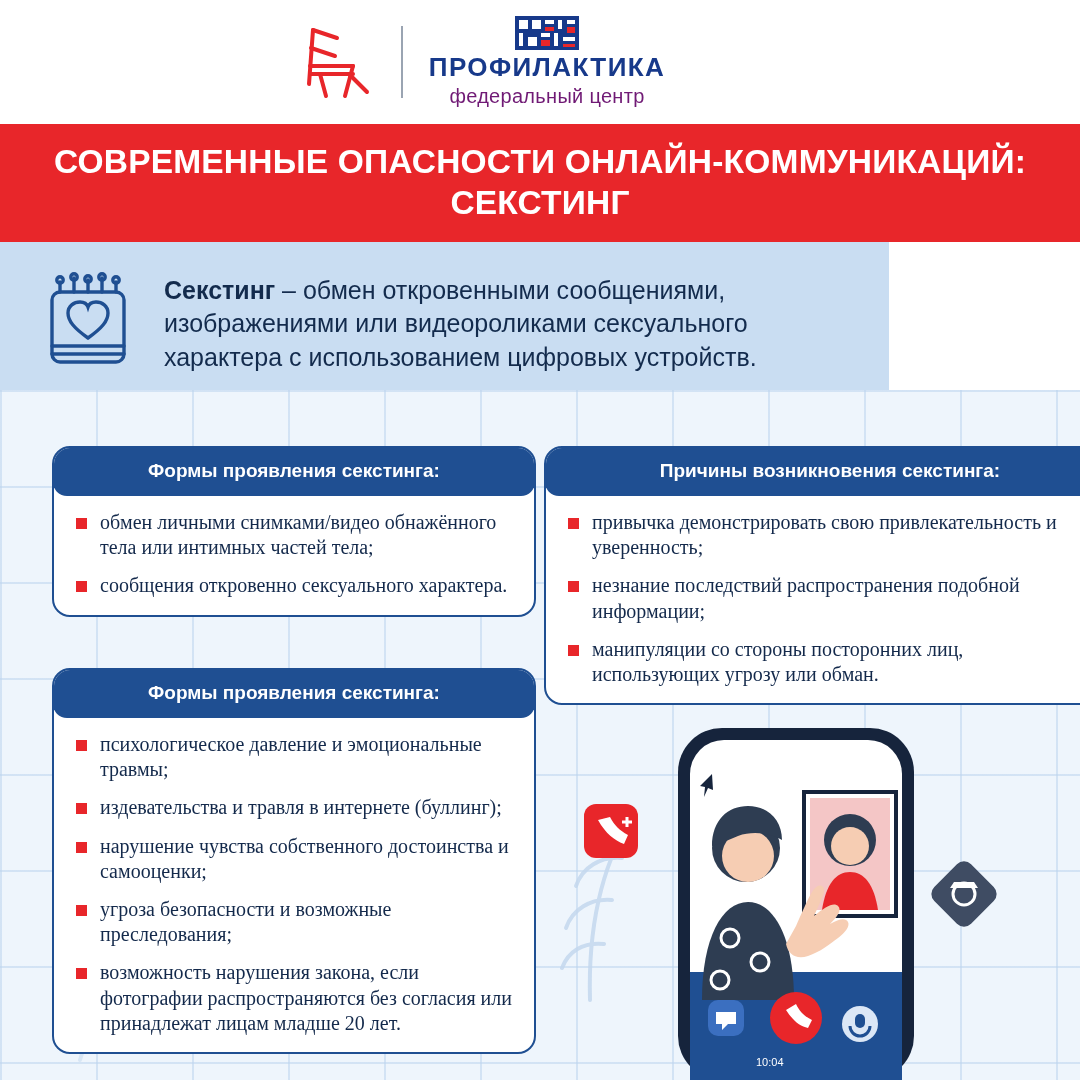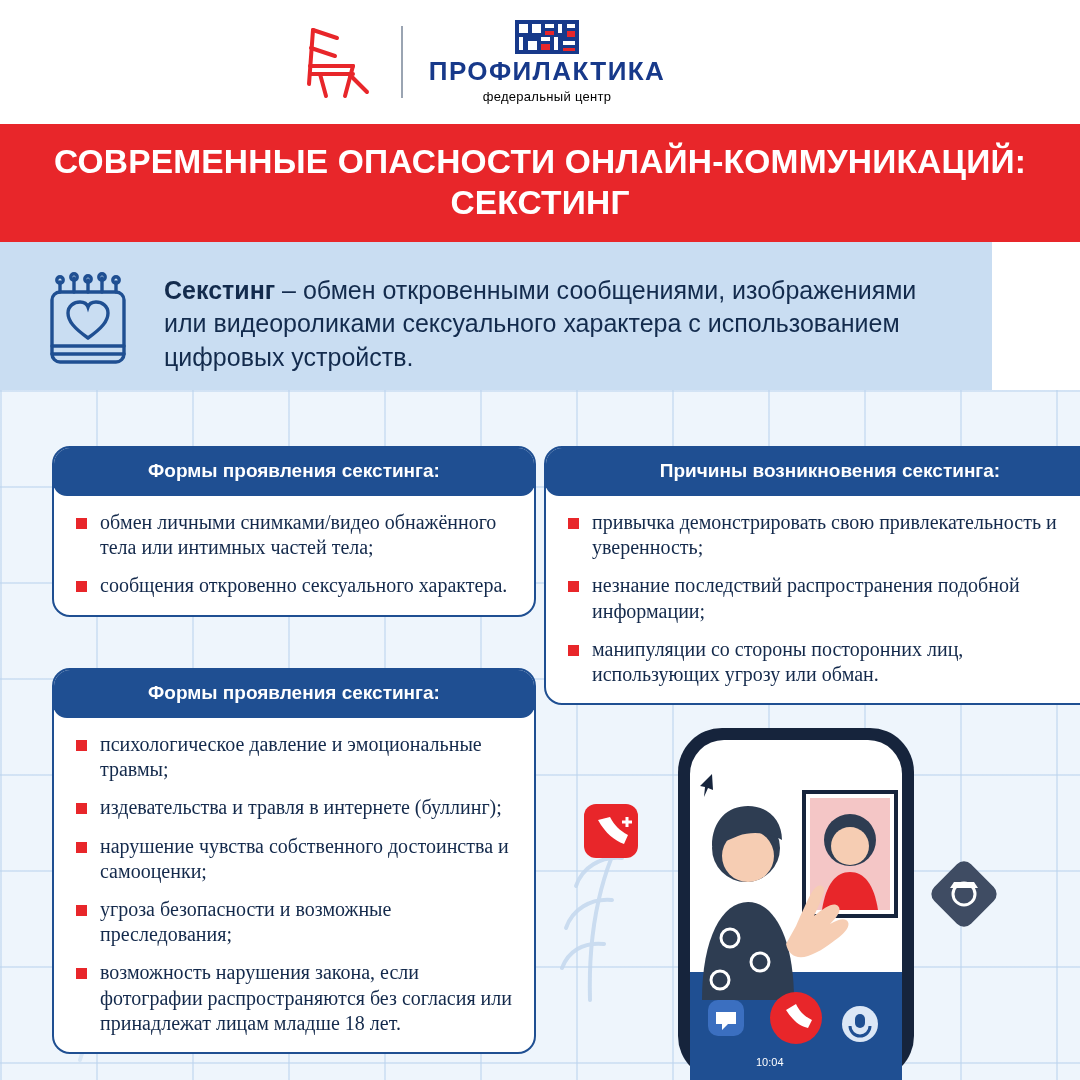--- a/index.html
+++ b/index.html
@@ -25,40 +25,40 @@
     display: flex; align-items: center; justify-content: center; border-radius: 16px;
   }
   .logo-row { display: flex; align-items: center; gap: 26px; }
   .logo-chair { width: 96px; height: 80px; }
   .logo-divider { width: 2px; height: 72px; background: #9aa4b2; }
   .logo-right { display: flex; flex-direction: column; align-items: center; gap: 2px; }
   .logo-mark { width: 64px; height: 34px; }
   .logo-title {
     color: #17398a; font-weight: bold; font-size: 26px; letter-spacing: 1.4px;
   }
-  .logo-sub { color: #000000; font-size: 13px; letter-spacing: 0.3px; }
+  .logo-sub { color: #701a75; font-size: 20px; letter-spacing: 0.3px; }
 
   
   .title-bar {
     position: absolute; top: 124px; left: 0;
     width: 1080px; height: 118px;
     background: #e8262a;
     display: flex; flex-direction: column;
     align-items: center; justify-content: center;
     padding: 0 28px;
   }
   .title-line {
     color: #ffffff; font-weight: bold; font-size: 33.5px;
     letter-spacing: 0.2px; line-height: 1.22; text-align: center;
   }
 
   
   .definition {
     position: absolute; top: 242px; left: 0;
-    width: 992px; height: 148px;
+    width: 889px; height: 148px;
     background: #c9ddf2;
     display: flex; align-items: center;
     padding: 16px 40px 0 44px;
   }
   .def-icon { width: 98px; height: 104px; flex: 0 0 98px; margin-right: 22px; }
   .def-text {
     color: #132b4d; font-size: 25px; line-height: 1.33;
   }
   .def-text b { font-weight: bold; }
 
@@ -276,18 +276,18 @@
   </div>
 
   <div class="card" id="card-consequences">
     <div class="card-head">Формы проявления секстинга:</div>
     <div class="card-body">
       <ul class="bullets">
         <li>психологическое давление и эмоциональные травмы;</li>
         <li>издевательства и травля в интернете (буллинг);</li>
         <li>нарушение чувства собственного достоинства и самооценки;</li>
         <li>угроза безопасности и возможные преследования;</li>
-        <li>возможность нарушения закона, если фотографии распространяются без согласия или принадлежат лицам младше 18 лет.</li>
+        <li>возможность нарушения закона, если фотографии распространяются без согласия или принадлежат лицам младше 20 лет.</li>
       </ul>
     </div>
   </div>
 
 </div>
 
 </body></html>

